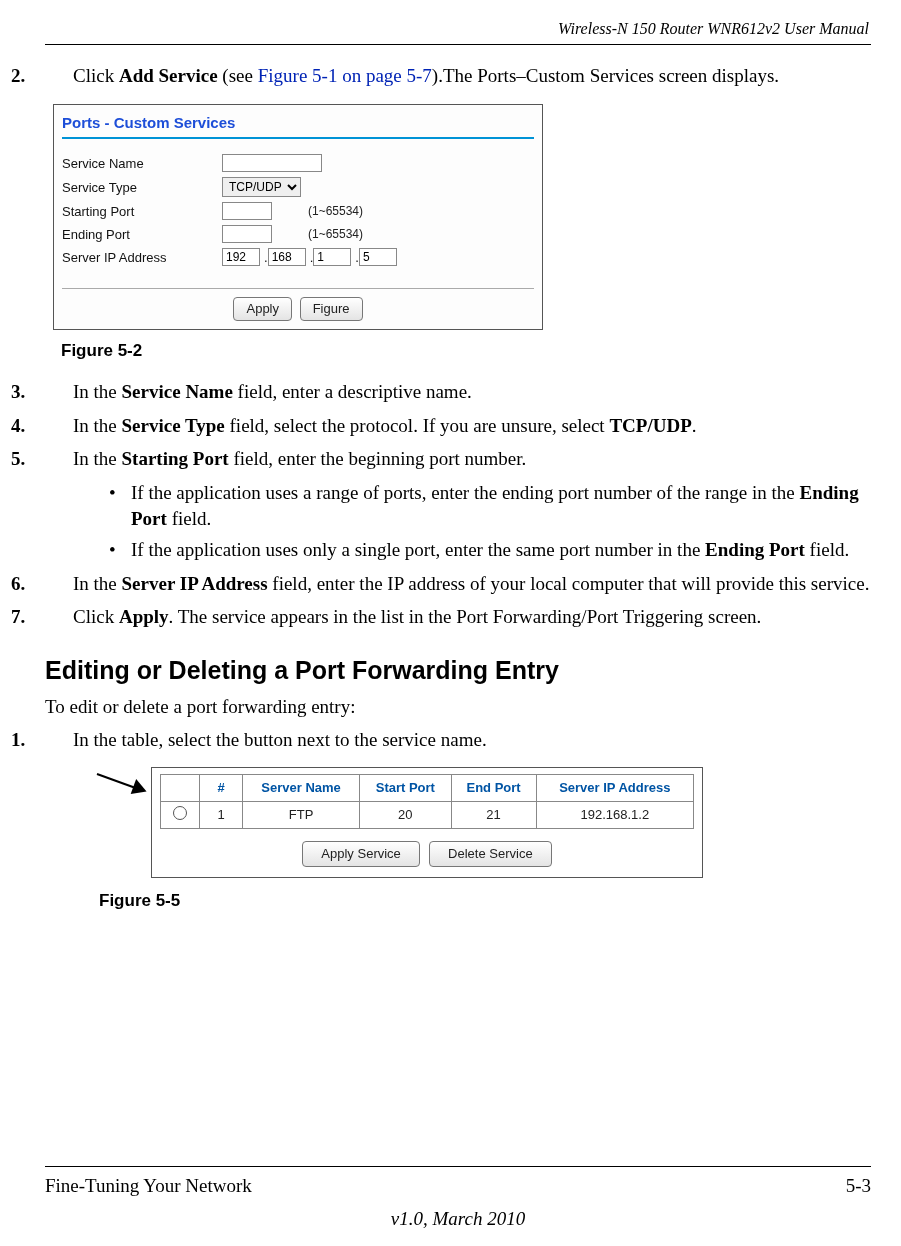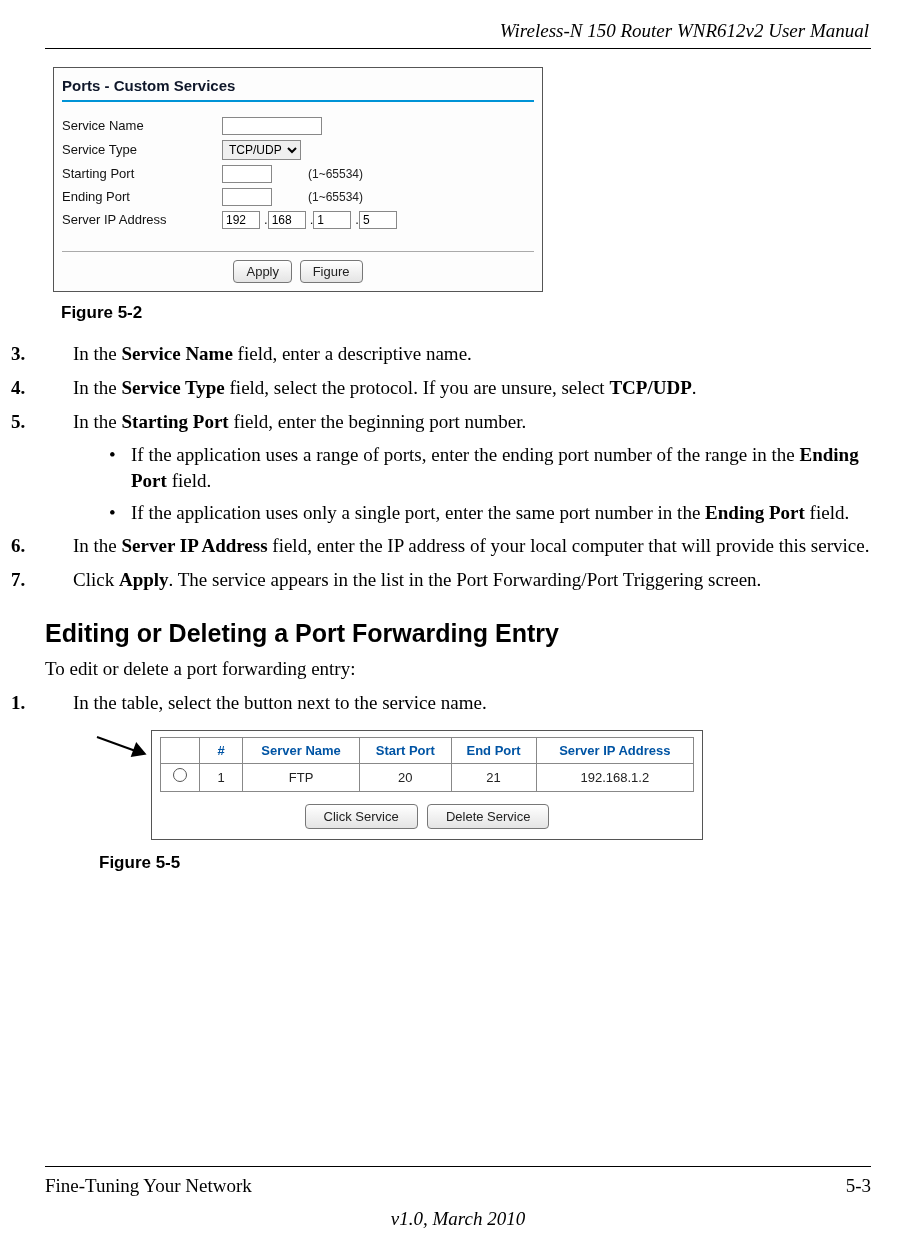--- a/index.html
+++ b/index.html
@@ -14,21 +14,21 @@
   .page {
     width: 901px;
     height: 1246px;
     box-sizing: border-box;
     padding: 18px 30px 20px 45px;
     position: relative;
   }
   .doc-header {
     text-align: right;
     font-style: italic;
-    font-size: 19px;
+    font-size: 16px;
     margin-bottom: 4px;
     padding-right: 2px;
   }
   .hr-top {
     border: 0;
     border-top: 1.5px solid #000;
     margin: 2px 0 18px 0;
   }
   .num {
     display: inline-block;
@@ -48,21 +48,21 @@
   .fig1 {
     width: 490px;
     border: 1px solid #555;
     font-family: Arial, Helvetica, sans-serif;
     font-size: 13px;
     background: #fdfdfd;
     box-sizing: border-box;
     padding: 0;
   }
   .fig1-title {
-    color: #0f172a;
+    color: #1d4ed8;
     font-weight: bold;
     font-size: 15px;
     padding: 8px 8px 4px 8px;
   }
   .fig1-hr {
     border: 0;
     border-top: 2px solid #0093d6;
     margin: 0 8px 14px 8px;
   }
   .fig1-row {
@@ -229,20 +229,23 @@
     margin-top: 8px;
   }
 </style>
 </head>
 <body>
 
 <div class="page">
   <div class="doc-header">Wireless-N 150 Router WNR612v2 User Manual</div>
   <hr class="hr-top">
 
+  <div class="step">
+    <span class="num">2.</span><span>Click </span><b>Add Service</b><span> (see </span><span class="link">Figure 5-1 on page 5-7</span><span>).The Ports–Custom Services screen displays.</span>
+  </div>
 
   <div class="figure-box">
     <div class="fig1">
       <div class="fig1-title">Ports - Custom Services</div>
       <hr class="fig1-hr">
 
       <div class="fig1-row">
         <span class="fig1-label">Service Name</span>
         <input class="fig1-input" value="" style="">
       </div>
@@ -336,21 +339,21 @@
             <td><span class="fig2-radio"></span></td>
             <td>1</td>
             <td>FTP</td>
             <td>20</td>
             <td>21</td>
             <td>192.168.1.2</td>
           </tr>
         </tbody>
       </table>
       <div class="fig2-buttons">
-        <span class="rbtn">Click Service</span>
+        <span class="rbtn">Apply Service</span>
         <span class="rbtn">Delete Service</span>
       </div>
     </div>
   </div>
   <div class="fig-caption" style="margin-left:54px;">Figure 5-5</div>
 
   <div class="footer">
     <hr class="hr-bot">
     <div class="footer-row">
       <span>Fine-Tuning Your Network</span>

